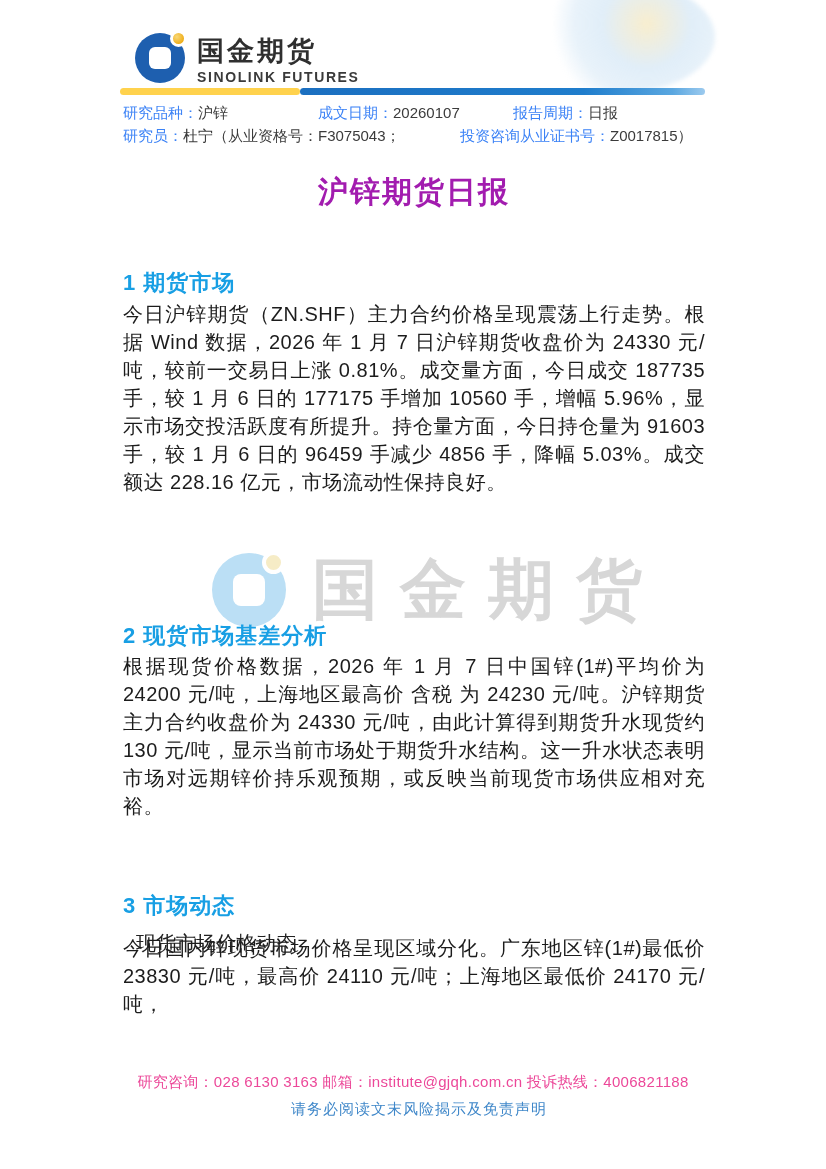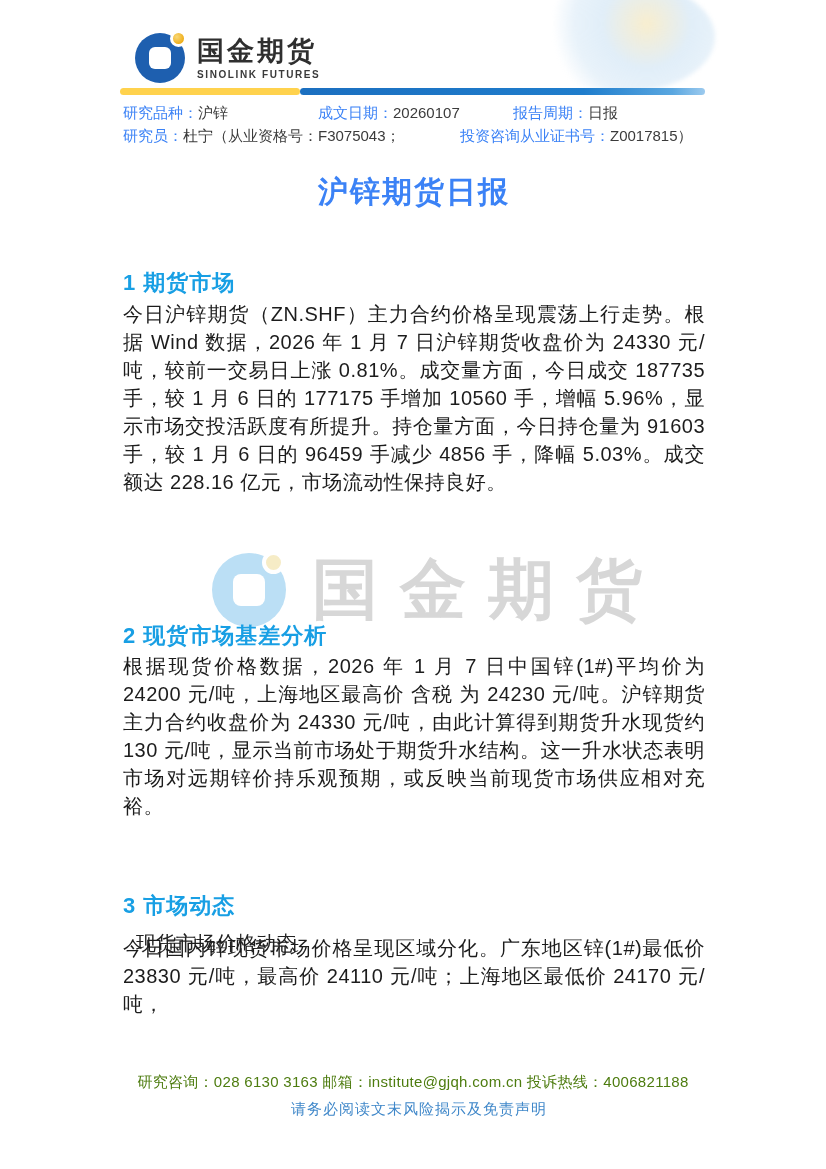--- a/index.html
+++ b/index.html
@@ -11,21 +11,21 @@
   }
 
   
   .logo-wrap { position:absolute; left:135px; top:33px; display:flex; align-items:flex-start; gap:12px; }
   .logo-icon { position:relative; width:50px; height:50px; border-radius:50%; background:#1E5FAF; flex:0 0 auto; }
   .logo-icon::before { content:""; position:absolute; inset:14px; background:#fff; border-radius:6px; }
   .logo-dot { position:absolute; top:-3px; right:-2px; width:17px; height:17px;
     background:radial-gradient(circle at 35% 35%, #F8D878, #EFAF1C 70%); border-radius:50%; border:3px solid #fff; }
   .logo-texts { display:flex; flex-direction:column; padding-top:3px; }
   .logo-cn { font-size:27px; font-weight:bold; color:#2F2F2F; letter-spacing:3px; line-height:30px; }
-  .logo-en { font-size:10px; font-weight:bold; color:#3A3A3A; letter-spacing:1.6px; margin-top:3px; }
+  .logo-en { font-size:14px; font-weight:bold; color:#3A3A3A; letter-spacing:1.6px; margin-top:3px; }
 
   .faint-mark { position:absolute; left:535px; top:-18px; width:180px; height:110px; border-radius:50%;
     background:radial-gradient(circle at 62% 38%, rgba(246,232,190,0.75) 0%, rgba(200,224,243,0.55) 34%, rgba(205,227,244,0.45) 55%, rgba(255,255,255,0) 72%);
     filter:blur(2px); }
 
   .divider-bar { position:absolute; left:120px; top:88px; width:585px; height:7px; display:flex; }
   .bar-yellow { width:180px; height:100%; }
   .bar-blue { width:405px; height:100%; }
 
   .meta { position:absolute; left:0; top:0; width:826px; font-size:15px; color:#333; }
@@ -49,21 +49,21 @@
   .watermark { position:absolute; left:212px; top:545px; display:flex; align-items:center; gap:26px; z-index:0; }
   .wm-icon { position:relative; width:74px; height:74px; border-radius:50%; background:#BBDFF5; flex:0 0 auto; }
   .wm-icon::before { content:""; position:absolute; inset:21px; background:#fff; border-radius:8px; }
   .wm-dot { position:absolute; top:-2px; right:1px; width:23px; height:23px;
     background:#F6ECC6; border-radius:50%; border:4px solid #fff; }
   .wm-text { font-size:66px; font-weight:bold; color:#D7D7D7; letter-spacing:22px; white-space:nowrap; }
   .layer { position:relative; z-index:1; }
 
   
   .footer-contact { position:absolute; left:0; top:1073px; width:826px; text-align:center;
-    font-size:15px; color:#4d7c0f; letter-spacing:0.3px; }
+    font-size:15px; color:#ec4899; letter-spacing:0.3px; }
   .footer-disclaimer { position:absolute; left:0; top:1100px; width:826px; text-align:center;
     font-size:15px; letter-spacing:1px;padding-left:12px; }
 </style>
 </head>
 <body>
 
 <div class="page">
 
   <div class="faint-mark"></div>
 
@@ -102,21 +102,21 @@
 
   <div class="watermark">
     <div class="wm-icon">
       <span class="wm-dot"></span>
     </div>
     <span class="wm-text">国金期货</span>
   </div>
 
   <div class="layer">
 
-    <h1 class="doc-title" style="color: #3b82f6;">沪锌期货日报</h1>
+    <h1 class="doc-title" style="color: #a21caf;">沪锌期货日报</h1>
 
     <h2 class="sec-head" id="sec1-head" style="color: rgb(24, 159, 228);">1 期货市场</h2>
     <p class="sec-body" id="sec1-body">今日沪锌期货（ZN.SHF）主力合约价格呈现震荡上行走势。根据 Wind 数据，2026 年 1 月 7 日沪锌期货收盘价为 24330 元/吨，较前一交易日上涨 0.81%。成交量方面，今日成交 187735 手，较 1 月 6 日的 177175 手增加 10560 手，增幅 5.96%，显示市场交投活跃度有所提升。持仓量方面，今日持仓量为 91603 手，较 1 月 6 日的 96459 手减少 4856 手，降幅 5.03%。成交额达 228.16 亿元，市场流动性保持良好。</p>
 
     <h2 class="sec-head" id="sec2-head" style="color: rgb(24, 159, 228);">2 现货市场基差分析</h2>
     <p class="sec-body" id="sec2-body">根据现货价格数据，2026 年 1 月 7 日中国锌(1#)平均价为 24200 元/吨，上海地区最高价 含税 为 24230 元/吨。沪锌期货主力合约收盘价为 24330 元/吨，由此计算得到期货升水现货约 130 元/吨，显示当前市场处于期货升水结构。这一升水状态表明市场对远期锌价持乐观预期，或反映当前现货市场供应相对充裕。</p>
 
     <h2 class="sec-head" id="sec3-head" style="color: rgb(24, 159, 228);">3 市场动态</h2>
     <p class="sec-sub" id="sec3-sub">现货市场价格动态</p>
     <p class="sec-body" id="sec3-body">今日国内锌现货市场价格呈现区域分化。广东地区锌(1#)最低价 23830 元/吨，最高价 24110 元/吨；上海地区最低价 24170 元/吨，</p>

